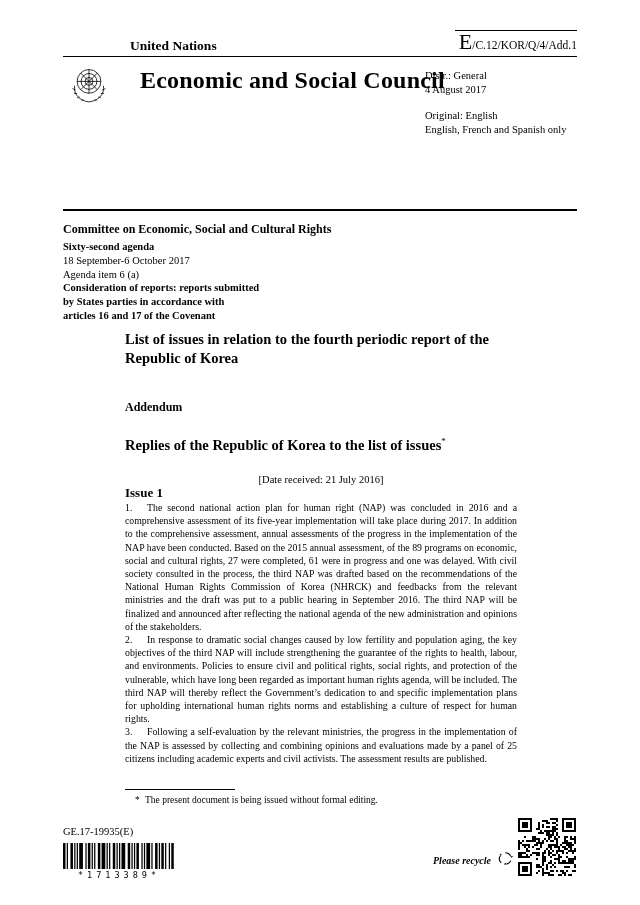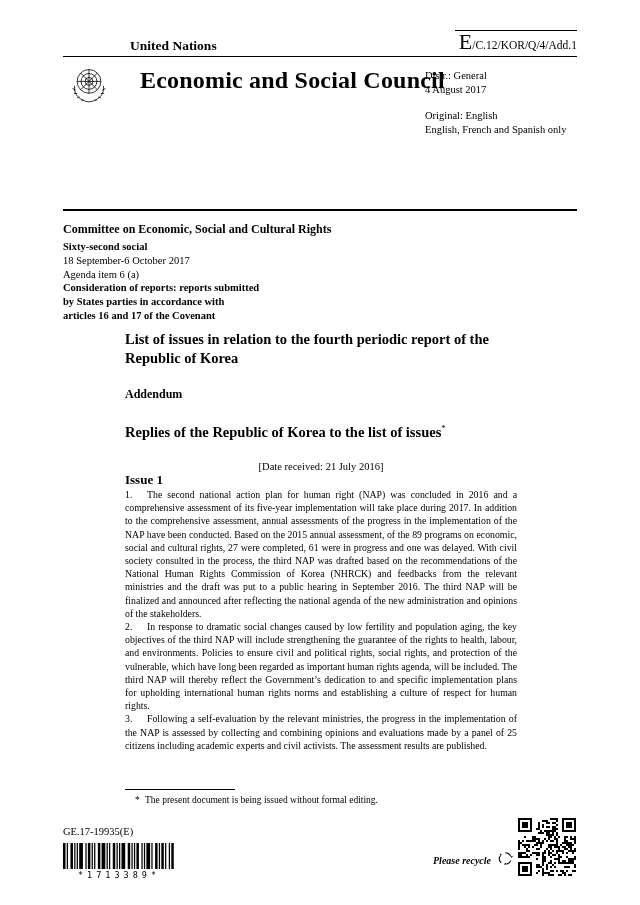--- a/index.html
+++ b/index.html
@@ -27,21 +27,21 @@
   .section-rule { position:absolute; left:63px; top:209px; width:514px; height:2px; background:#000; }
 
   
   .session { position:absolute; left:63px; top:222px; font-size:10.5px; line-height:1.32; }
   .session .committee { font-size:12px; font-weight:bold; margin-bottom:2px; }
   .session .bold { font-weight:bold; }
 
   
   .doc-body { position:absolute; left:125px; top:330px; width:392px; }
   .report-title { font-size:14.5px; font-weight:bold; line-height:1.28; width:400px; }
-  .addendum { margin-top:20px; font-size:12px; font-weight:bold;font-family:Liberation Serif, serif; }
+  .addendum { margin-top:33px; font-size:12px; font-weight:bold;font-family:Liberation Serif, serif; }
   .replies-title { margin-top:21px; font-size:14.5px; font-weight:bold; }
   .replies-title sup { font-size:9px; font-weight:normal; }
   .date-received { margin-top:20px; text-align:center; font-size:10.5px; }
   .issue-heading { font-size:13px; font-weight:bold; }
   .para { font-size:9.8px; line-height:13.2px; text-align:justify; }
   .para .pnum { display:inline-block; width:22px; }
 
   
   .footnote-area { position:absolute; left:125px; top:789px; width:392px; }
   .footnote-rule { width:110px; border-top:1px solid #000; margin-bottom:5px; }
@@ -95,21 +95,21 @@
     <div class="group2">
       <div>Original: English</div>
       <div>English, French and Spanish only</div>
     </div>
   </div>
 
   <div class="section-rule"></div>
 
   <div class="session">
     <div class="committee">Committee on Economic, Social and Cultural Rights</div>
-    <div class="bold">Sixty-second social</div>
+    <div class="bold">Sixty-second agenda</div>
     <div>18 September-6 October 2017</div>
     <div>Agenda item 6 (a)</div>
     <div class="bold">Consideration of reports: reports submitted</div>
     <div class="bold">by States parties in accordance with</div>
     <div class="bold">articles 16 and 17 of the Covenant</div>
   </div>
 
   <div class="doc-body">
     <div class="report-title">List of issues in relation to the fourth periodic report of the Republic of Korea</div>
     <div class="addendum">Addendum</div>

